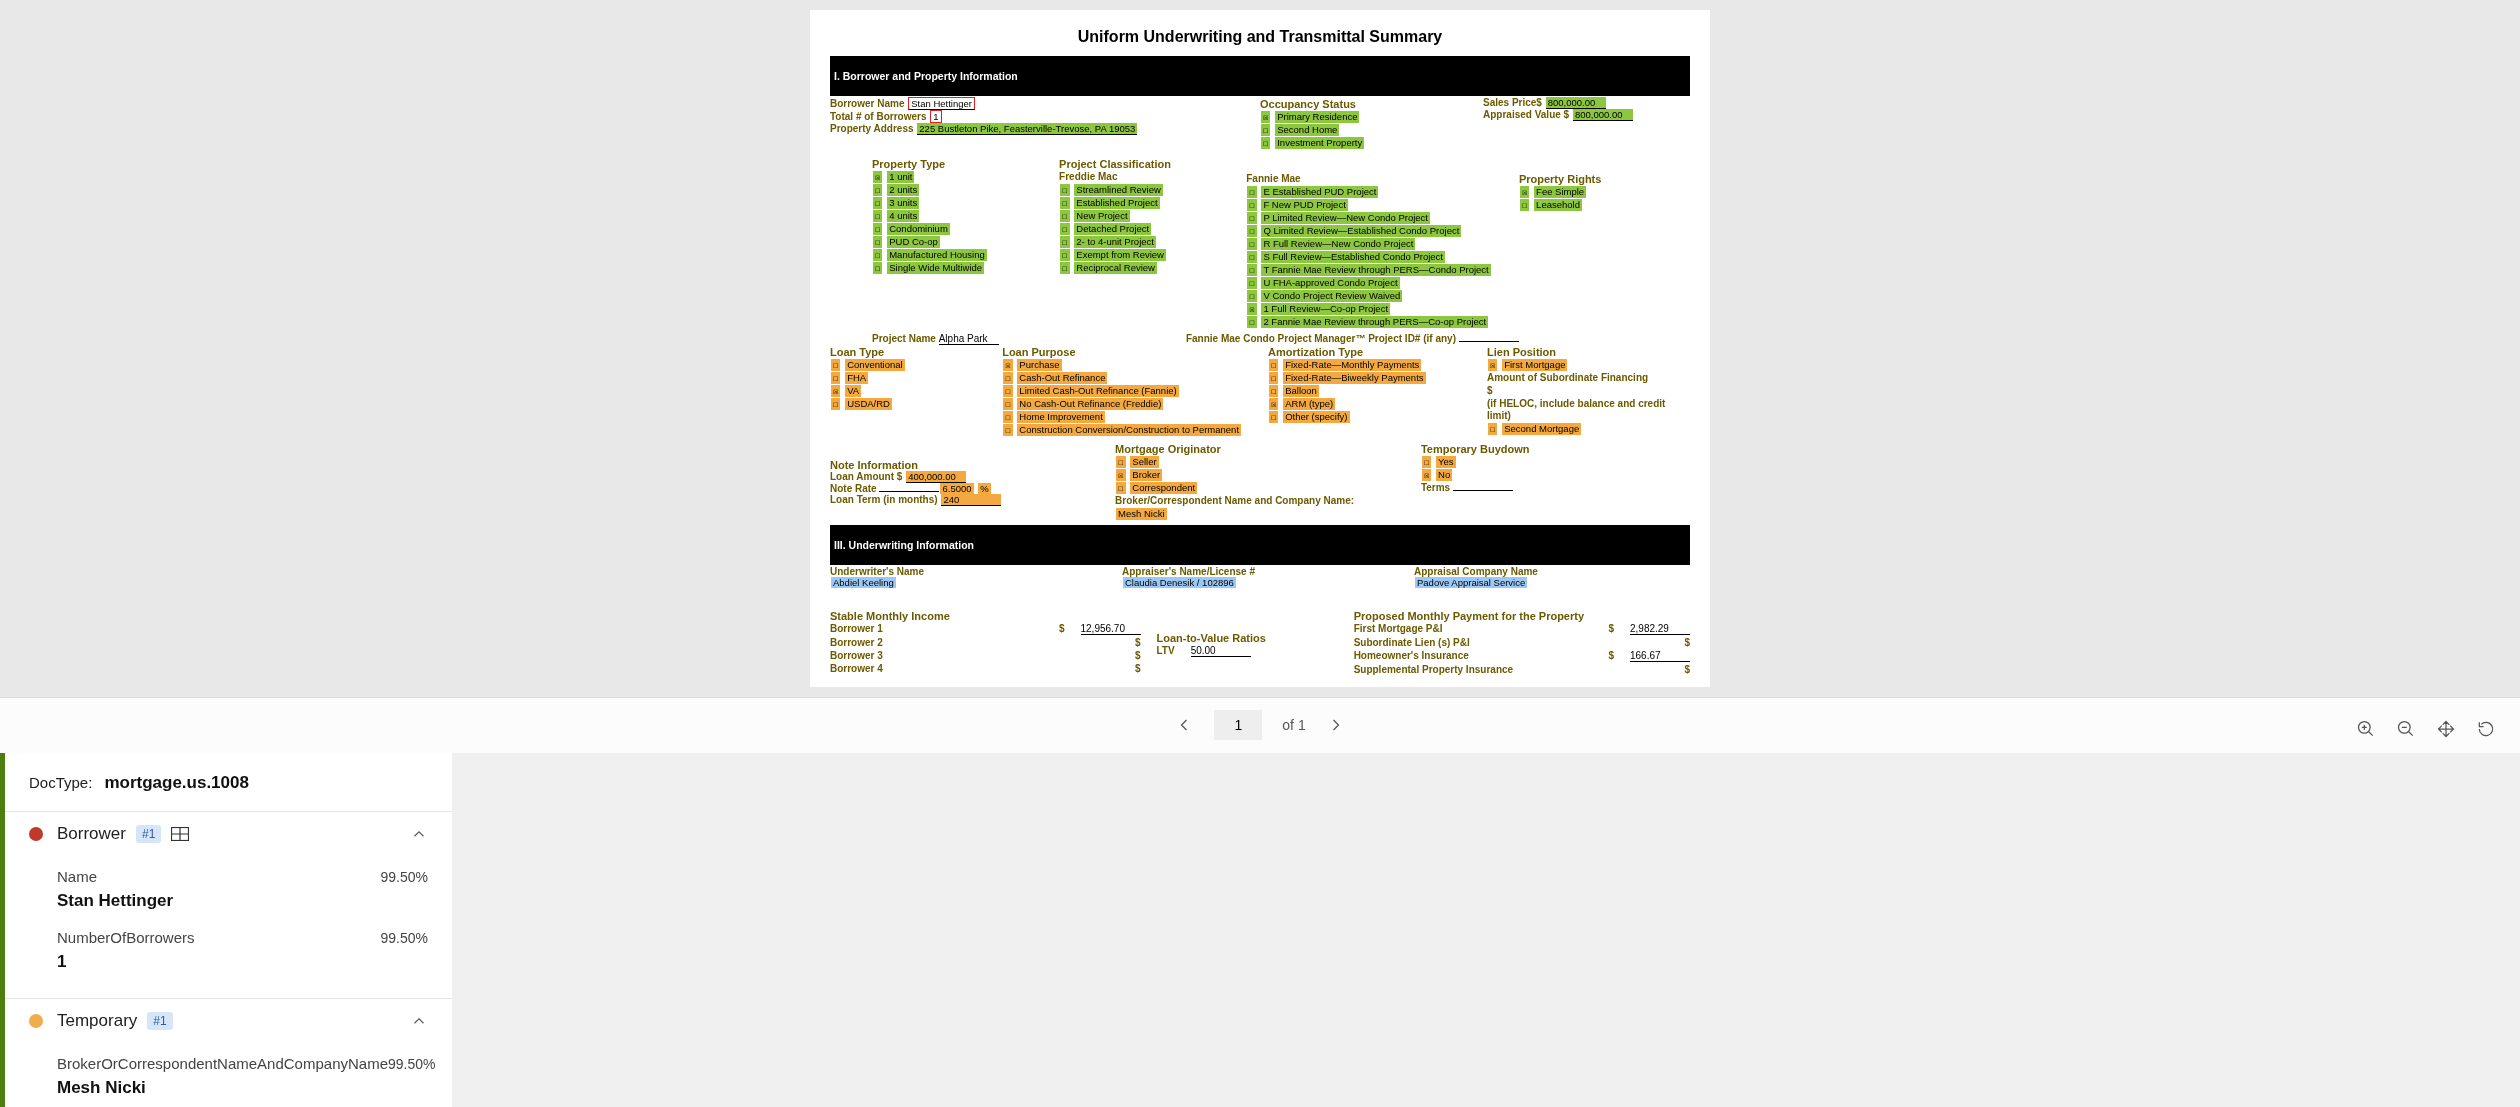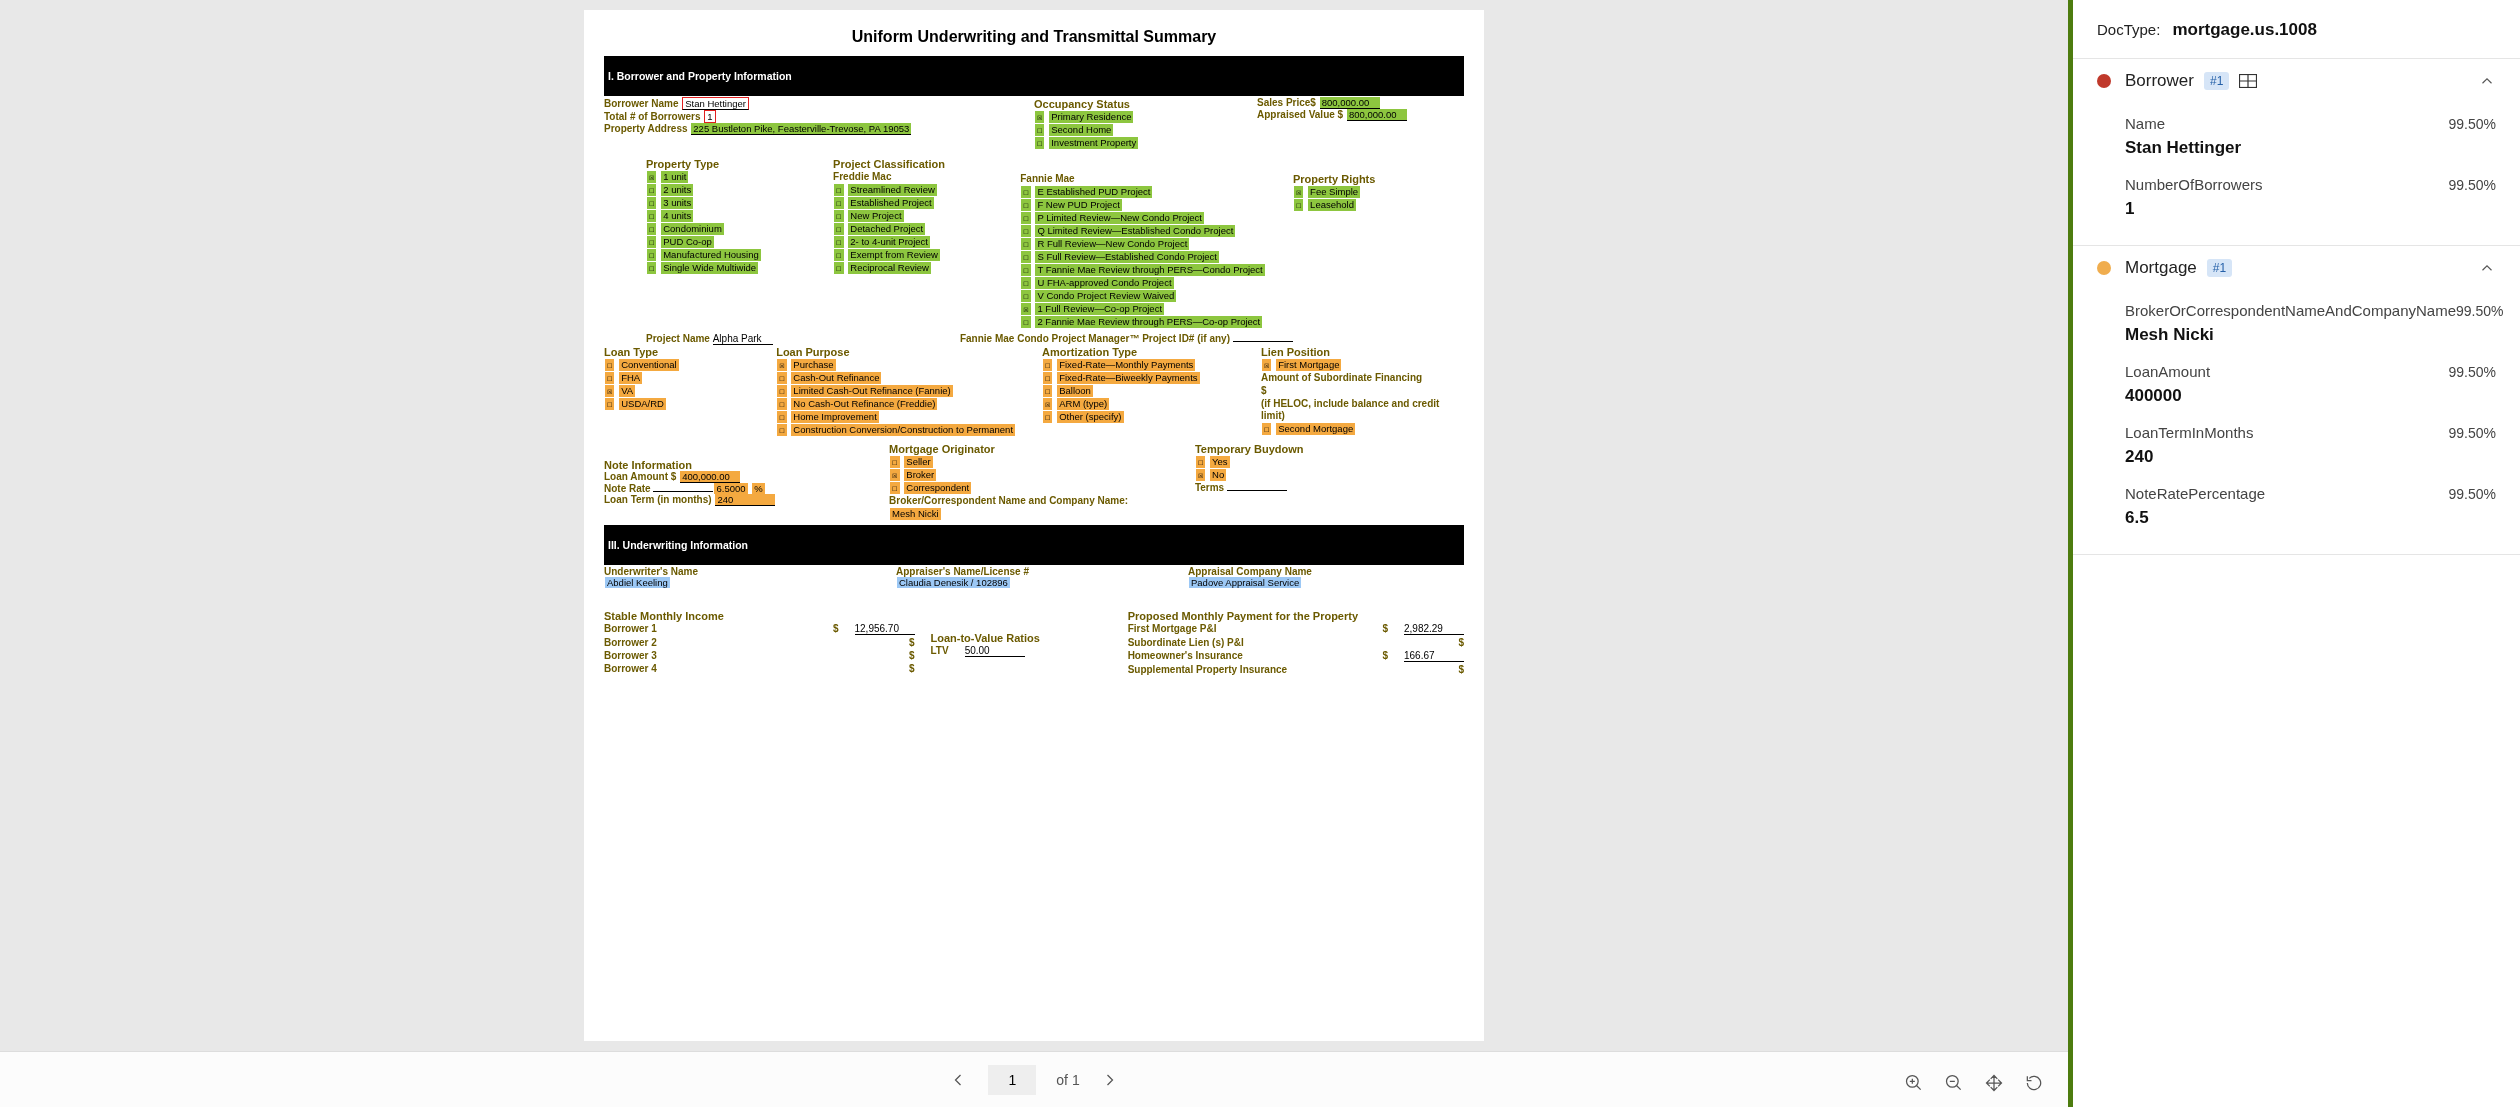--- a/index.html
+++ b/index.html
@@ -1,17 +1,17 @@
 <!DOCTYPE html>
 <html><head>
 <meta charset="utf-8">
 <style>
 * { box-sizing: border-box; margin: 0; padding: 0; }
 body { font-family: -apple-system, "Segoe UI", Arial, sans-serif; background: #f0f0f0; overflow: hidden; }
-.container { display: flex; height: 100vh; width: 100vw; }
+.container { display: flex; height: 100vh; width: 100vw; flex-direction: column; }
 
 
 .doc-panel { flex: 1; background: #e8e8e8; display: flex; flex-direction: column; position: relative; }
 .doc-scroll { flex: 1; overflow: auto; display: flex; justify-content: center; padding: 10px 0; }
 .doc-page { background: #fff; width: 900px; padding: 10px 20px; font-size: 10px; color: #000; }
 .doc-title { text-align: center; font-weight: bold; font-size: 16px; margin: 8px 0 10px; }
 .section-bar { background: #000; color: #fff; font-weight: bold; padding: 14px 4px; font-size: 10.5px; margin-top: 4px; }
 .row { display: flex; gap: 16px; margin: 1px 0; }
 .label { color: #6b5a00; font-weight: bold; font-size: 10px; }
 .cat { color: #6b5a00; font-weight: bold; font-size: 11px; margin-top: 16px; }
@@ -324,21 +324,21 @@
         <span class="field-name">NumberOfBorrowers</span>
         <span class="field-conf">99.50%</span>
       </div>
       <div class="field-value">1</div>
     </div>
           </div>
         </div>
         <div class="section">
           <div class="section-header">
     <span class="dot dot-orange"></span>
-    <span class="section-title">Mortgage</span>
+    <span class="section-title">Temporary</span>
     <span class="badge">#1</span>
 
     <svg class="chevron" viewBox="0 0 24 24" fill="none" stroke="#555" stroke-width="1.5">
               <path d="M6 15l6-6 6 6"></path>
             </svg>
   </div>
           <div class="fields">
             <div class="field">
       <div class="field-head">
         <span class="field-name">BrokerOrCorrespondentNameAndCompanyName</span>

